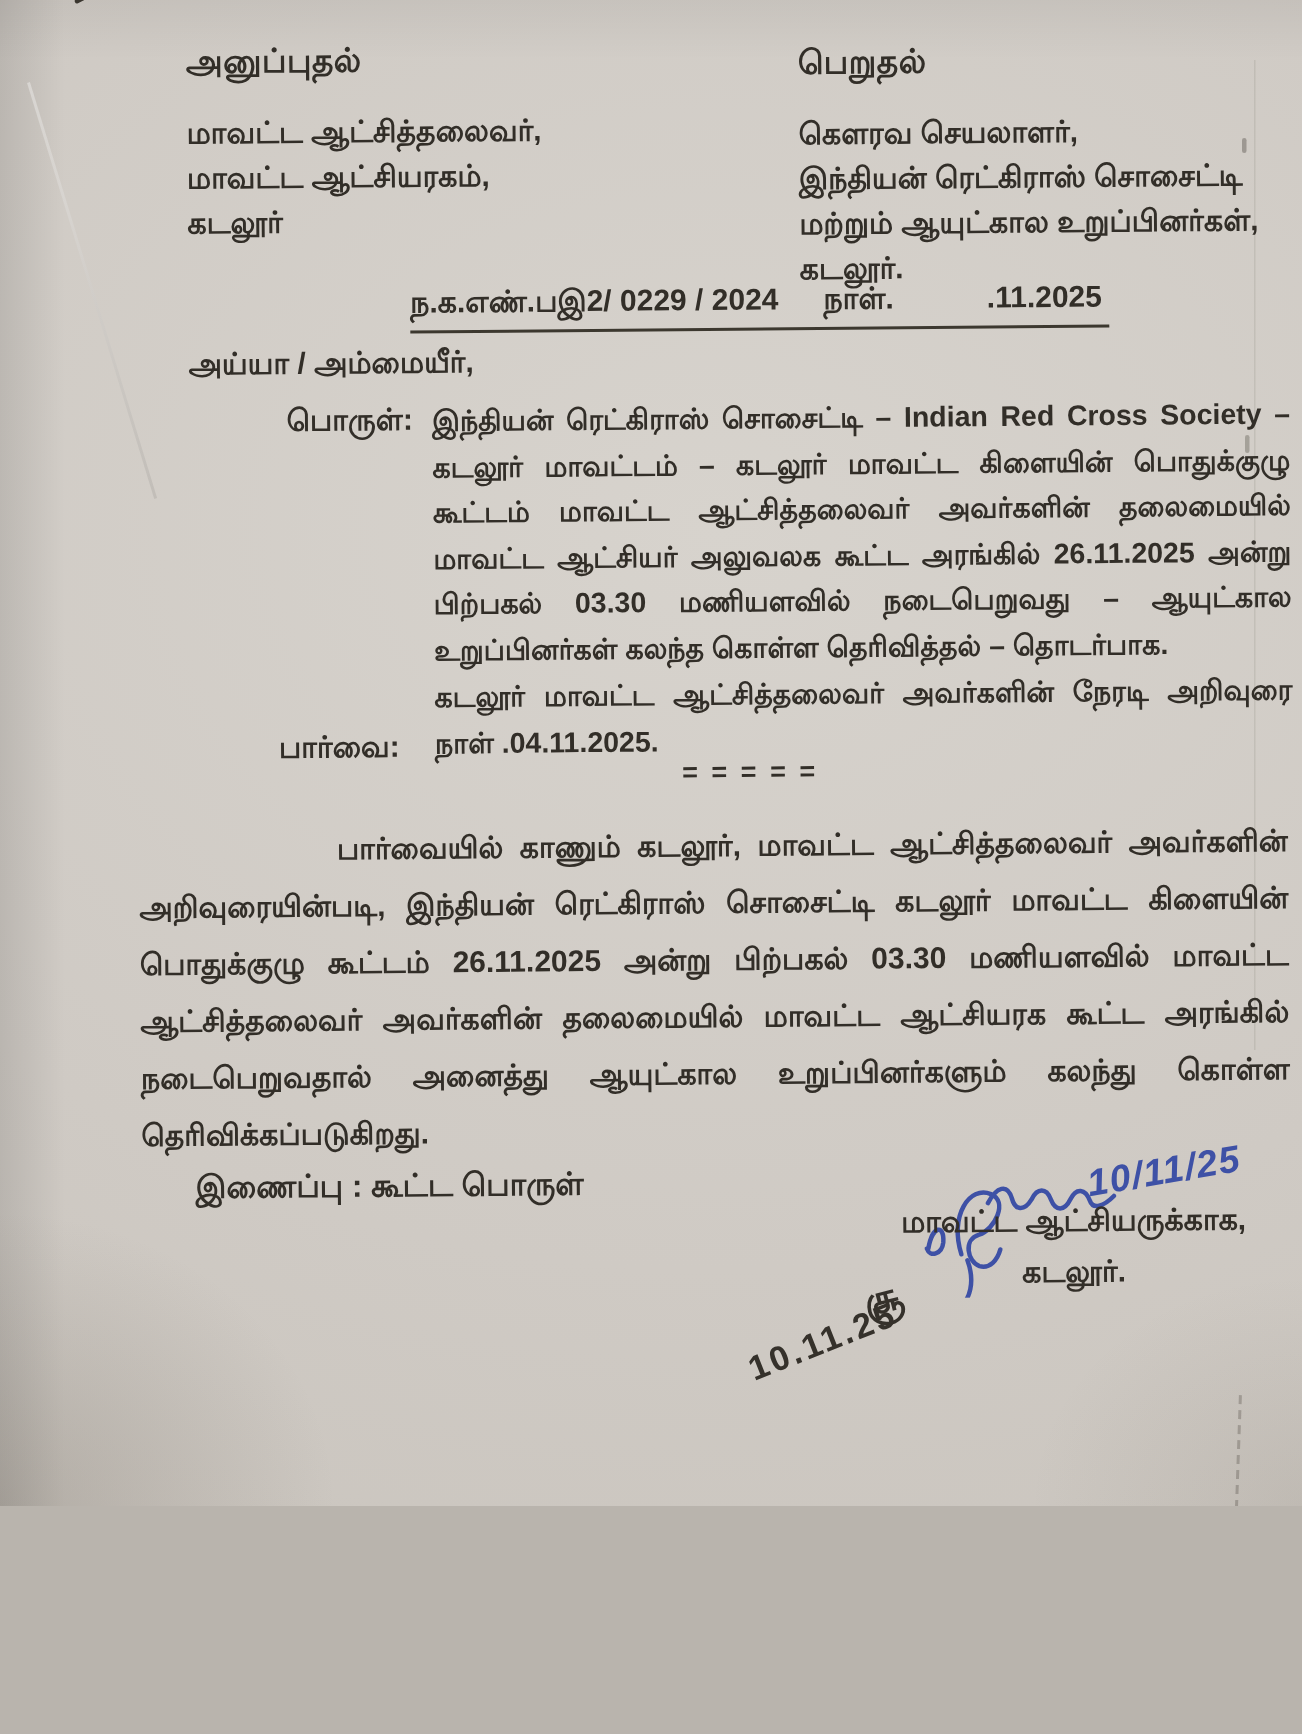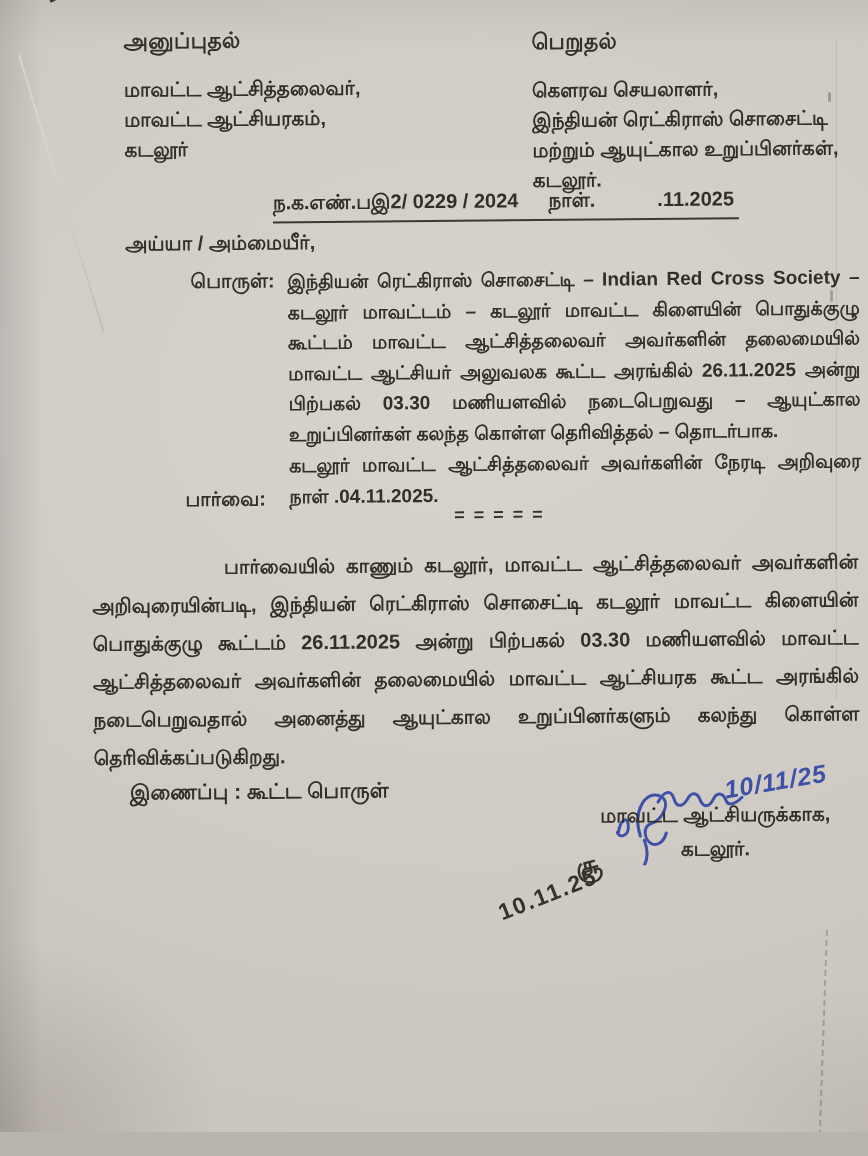--- a/index.html
+++ b/index.html
@@ -1,18 +1,18 @@
 <!DOCTYPE html>
 <html lang="ta"><head>
 <meta charset="utf-8">
 <style>
   html,body{margin:0;padding:0;background:#b9b4ad;}
   .sheet{
     position:relative;
-    width:868px;height:1132px;
+    width:868px;height:1004px;
     overflow:hidden;
     font-family:"Liberation Sans", sans-serif;
     background:
       radial-gradient(320px 280px at 0% 100%, rgba(88,80,70,0.22), rgba(88,80,70,0) 70%),
       radial-gradient(260px 220px at 100% 100%, rgba(88,80,70,0.10), rgba(88,80,70,0) 70%),
       linear-gradient(90deg, rgba(0,0,0,0.10), rgba(0,0,0,0) 5%),
       linear-gradient(180deg, rgba(0,0,0,0.05), rgba(0,0,0,0) 4%),
       radial-gradient(1200px 900px at 55% 35%, #d7d3cd 0%, #cfcac4 55%, #c8c3bc 100%);
     color:#322e28;
   }

